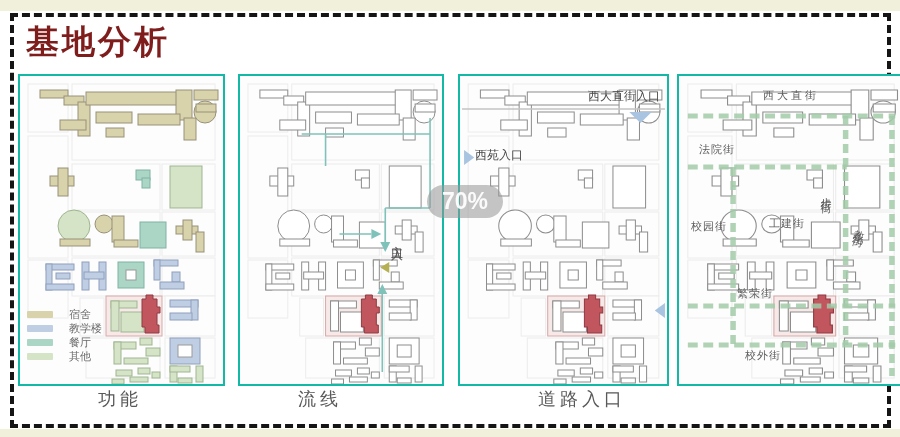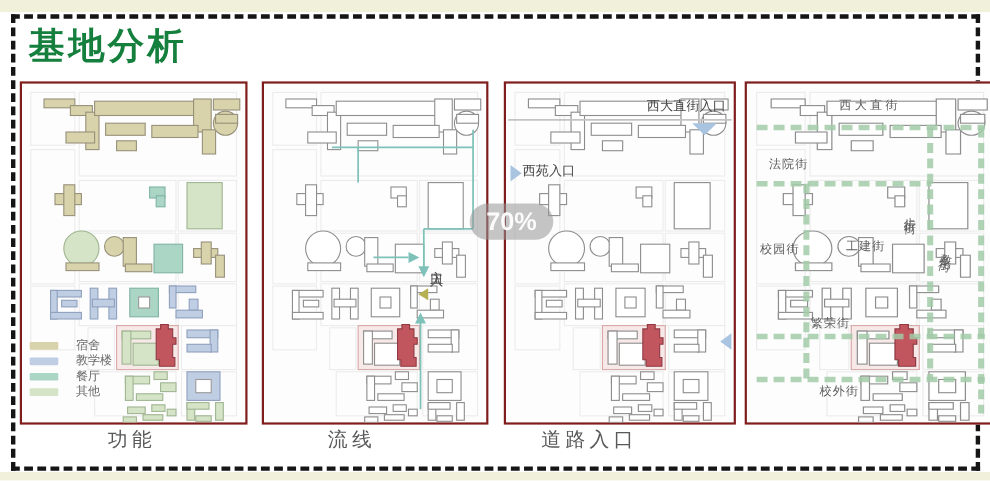--- a/index.html
+++ b/index.html
@@ -3,33 +3,33 @@
 <meta charset="utf-8">
 <style>
   html,body{margin:0;padding:0;background:#fff;}
   .stage{position:relative;width:900px;height:437px;background:#ffffff;overflow:hidden;
          font-family:"Liberation Sans",sans-serif;}
   .strip{position:absolute;left:0;right:0;background:#f1f0db;}
   .strip.top{top:0;height:11px;}
   .strip.bottom{bottom:0;height:8px;}
   .frame{position:absolute;left:10px;top:13px;right:9px;bottom:9px;border:4px dashed #151515;}
   .title{position:absolute;left:26px;top:20px;margin:0;font-size:33px;font-weight:600;
-         color:#15803d;letter-spacing:3px;text-align:right;}
-  .panel{position:absolute;top:74px;height:312px;background:#fdfdfd;border:2px solid #7f1d1d;
+         color:#7f1d1d;letter-spacing:3px;text-align:right;}
+  .panel{position:absolute;top:74px;height:312px;background:#fdfdfd;border:2px solid #14b8a6;
          box-sizing:border-box;}
   .p1{left:18px;width:207px;}
   .p2{left:238px;width:206px;}
   .p3{left:458px;width:211px;}
   .p4{left:677px;width:228px;}
   svg.map{position:absolute;left:0;top:0;width:100%;height:100%;}
   .caption{position:absolute;top:387px;height:32px;font-size:18px;color:#595959;
            text-align:center;letter-spacing:4px;}
   .c1{left:55px;width:130px;}
   .c2{left:255px;width:130px;}
-  .c3{left:457px;width:158px;}
+  .c3{left:468px;width:158px;text-align:right;}
   .c4{left:723px;width:130px;}
   .legend{position:absolute;left:7px;bottom:21px;display:flex;flex-direction:column;gap:1px;}
   .leg-item{display:flex;align-items:center;gap:16px;font-size:11px;color:#6a6a6a;line-height:13px;}
   .leg-swatch{width:26px;height:7px;border-radius:1px;display:inline-block;flex:0 0 auto;}
   .ann{position:absolute;font-size:12px;color:#474747;white-space:nowrap;}
   .top-ent{right:7px;top:12px;}
   .left-ent{left:15px;top:71px;}
   .v-label{position:absolute;writing-mode:vertical-rl;font-size:12px;color:#4f4f4f;
            letter-spacing:2px;white-space:nowrap;}
   .main-ent{left:148px;top:160px;}

